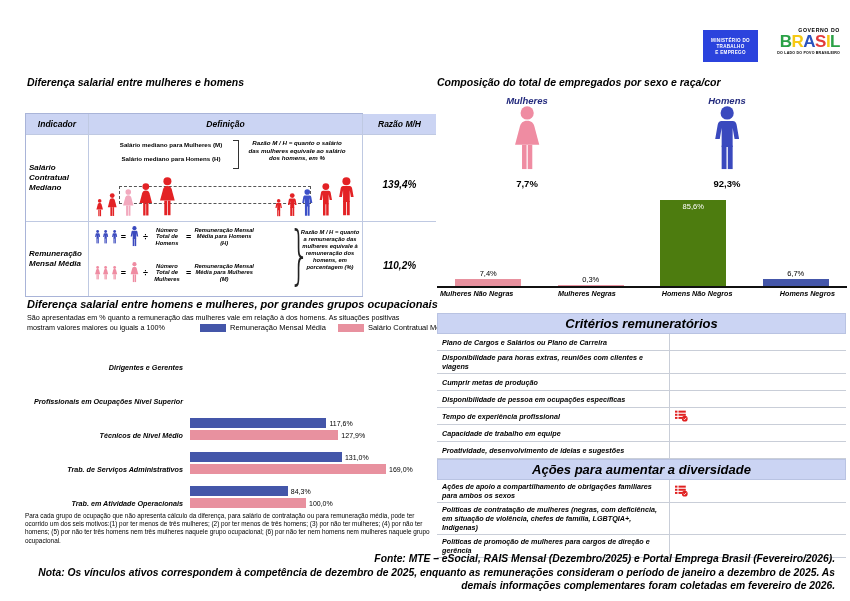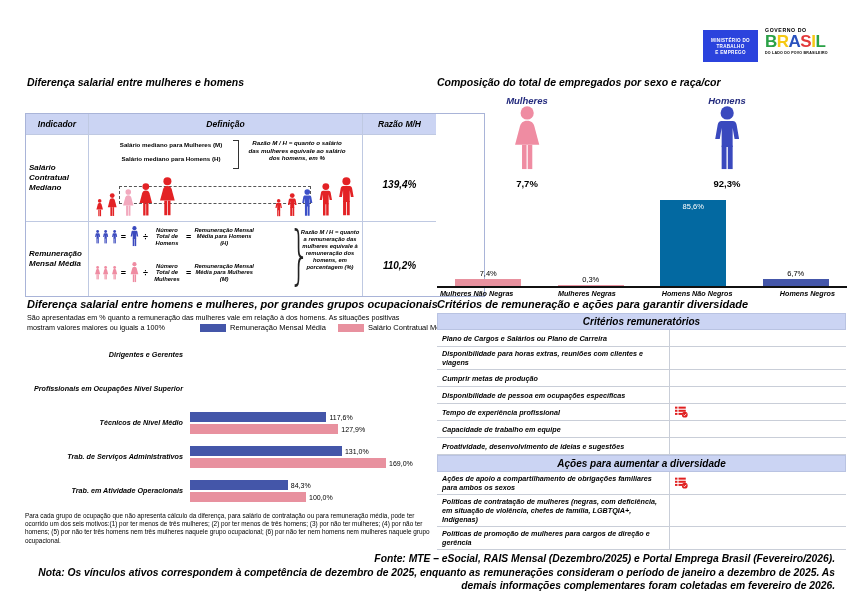--- a/index.html
+++ b/index.html
@@ -5,34 +5,34 @@
   html,body{margin:0;padding:0;background:#e8e8e8;}
   .page{position:relative;width:850px;height:601px;background:#fff;overflow:hidden;
         font-family:"Liberation Sans",sans-serif;color:#000;margin:0 auto;}
 
   
   .title-block{position:absolute;left:30px;top:24px;width:660px;}
   .title-line{font-size:14px;font-weight:bold;font-style:italic;line-height:20px;}
   .mte-logo{position:absolute;left:703px;top:30px;width:55px;height:32px;background:#2B43DD;
             color:#fff;font-size:4.6px;font-weight:bold;text-align:center;
             display:flex;flex-direction:column;justify-content:center;gap:1px;letter-spacing:.3px;}
-  .gov-logo{position:absolute;left:765px;top:27px;width:75px;text-align:left;}
+  .gov-logo{position:absolute;left:765px;top:27px;width:75px;text-align:right;}
   .gov-top{font-size:5.2px;font-weight:bold;letter-spacing:.6px;}
   .gov-name{font-size:17px;font-weight:bold;letter-spacing:-.5px;line-height:18px;}
   .gov-bottom{font-size:3.6px;font-weight:bold;letter-spacing:.2px;}
 
   
   .sec-head{position:absolute;font-size:10.5px;font-weight:bold;font-style:italic;}
 
   
   .bullets{position:absolute;left:40px;top:89px;width:390px;font-size:7.4px;line-height:12px;}
   .bullets div::before{content:"• ";font-weight:bold;}
 
   
-  .ind-table{position:absolute;left:25px;top:113px;width:460px;display:grid;
+  .ind-table{position:absolute;left:25px;top:113px;width:338px;display:grid;
              grid-template-columns:63px 274px 73px;grid-template-rows:21px 87px 74px;
              border:1px solid #A9B4D8;box-sizing:border-box;}
   .ind-table > div{border-right:1px solid #BFC9E2;border-bottom:1px solid #BFC9E2;box-sizing:border-box;}
   .ind-table > div:nth-child(3n){border-right:none;}
   .ind-table > div:nth-child(n+7){border-bottom:none;}
   .th{background:#CBD4F3;font-size:8.5px;font-weight:bold;font-style:italic;
       display:flex;align-items:center;justify-content:center;}
   .ind-cell{font-size:8px;font-weight:bold;font-style:italic;display:flex;align-items:center;padding-left:3px;line-height:10px;}
   .ratio-cell{font-size:10px;font-weight:bold;font-style:italic;display:flex;align-items:center;justify-content:center;margin-top:12px;}
   .def-cell{position:relative;overflow:hidden;}
@@ -57,21 +57,21 @@
              transform:scaleX(.5);color:#222;font-family:"DejaVu Sans",sans-serif;}
   .def-note2{position:absolute;left:210px;top:7px;width:62px;font-size:5.8px;font-weight:bold;
              font-style:italic;text-align:center;line-height:7px;}
 
   
   .occ-sub{position:absolute;left:27px;top:313px;width:402px;font-size:7.2px;line-height:9.5px;}
   .legend{position:absolute;left:200px;top:323px;display:flex;align-items:center;gap:12px;}
   .legend-item{display:flex;align-items:center;gap:4px;font-size:7.5px;}
   .sw{width:26px;height:8px;display:inline-block;}
   .occ-chart{position:absolute;left:25px;top:338px;width:410px;}
-  .occ-row{display:flex;align-items:center;height:34px;}
+  .occ-row{display:flex;align-items:flex-end;height:34px;}
   .occ-label{width:158px;text-align:right;padding-right:7px;font-size:7.2px;font-weight:bold;
              font-style:italic;line-height:8.5px;}
   .occ-bars{flex:1;display:flex;flex-direction:column;justify-content:center;gap:2px;}
   .bar-line{display:flex;align-items:center;}
   .hbar{height:10px;}
   .bar-val{font-size:7px;margin-left:3px;}
   .occ-foot{position:absolute;left:25px;top:512px;width:406px;font-size:6.4px;line-height:8.2px;}
 
   
   .pict-block{position:absolute;top:95px;width:80px;text-align:center;}
@@ -82,21 +82,21 @@
              border-bottom:2px solid #111;display:flex;align-items:flex-end;}
   .comp-slot{flex:1;display:flex;flex-direction:column;align-items:center;justify-content:flex-end;}
   .comp-val{font-size:7.5px;margin-bottom:1px;}
   .comp-bar{width:66px;position:relative;}
   .comp-val-in{position:absolute;top:2px;left:0;right:0;text-align:center;color:#fff;font-size:7.5px;}
   .comp-cats{position:absolute;left:437px;top:289px;width:410px;display:flex;gap:31px;}
   .comp-cat{flex:1;text-align:center;font-size:7.2px;font-weight:bold;font-style:italic;}
 
   
   .crit-table{position:absolute;left:437px;top:313px;width:409px;box-sizing:border-box;}
-  .crit-head{background:#CBD4F3;border:1px solid #B9C3E2;text-align:center;font-size:10px;
+  .crit-head{background:#CBD4F3;border:1px solid #B9C3E2;text-align:center;font-size:13px;
              font-weight:bold;font-style:italic;padding:2px 0;}
   .crit-row{display:flex;border-bottom:1px solid #C9CED8;min-height:16px;}
   .crit-left{width:232px;padding:2px 4px 2px 5px;font-size:7.2px;font-weight:bold;font-style:italic;
              line-height:9px;box-sizing:border-box;display:flex;align-items:center;}
   .crit-right{flex:1;border-left:1px solid #C9CED8;display:flex;align-items:center;padding-left:5px;}
 
   
   .footer{position:absolute;left:15px;top:552px;width:820px;text-align:right;
           font-size:10.3px;font-weight:bold;font-style:italic;line-height:13.5px;}
 </style>
@@ -323,37 +323,36 @@
   <div class="comp-plot">
       <div class="comp-slot">
         <div class="comp-val">7,4%</div>
         <div class="comp-bar" style="height: 7.4px; background: rgb(232, 145, 159);"></div>
       </div>
       <div class="comp-slot">
         <div class="comp-val">0,3%</div>
         <div class="comp-bar" style="height: 1px; background: rgb(232, 145, 159);"></div>
       </div>
       <div class="comp-slot">
-        <div class="comp-bar" style="height: 85.6px; background: #0369a1;">
+        <div class="comp-bar" style="height: 85.6px; background: #4d7c0f;">
           <div class="comp-val-in">85,6%</div>
         </div>
       </div>
       <div class="comp-slot">
         <div class="comp-val">6,7%</div>
         <div class="comp-bar" style="height: 6.7px; background: rgb(68, 86, 169);"></div>
       </div>
     </div>
   <div class="comp-cats">
       <div class="comp-cat">Mulheres Não Negras</div>
       <div class="comp-cat">Mulheres Negras</div>
       <div class="comp-cat">Homens Não Negros</div>
       <div class="comp-cat">Homens Negros</div>
     </div>
 
-  <div class="sec-head" style="left:437px;top:298px;font-size:11px;">Critérios de remuneração e ações para garantir diversidade</div>
   <div class="crit-table">
       <div class="crit-head">Critérios remuneratórios</div>
       <div class="crit-row">
         <div class="crit-left">Plano de Cargos e Salários ou Plano de Carreira</div>
         <div class="crit-right"></div>
       </div>
       <div class="crit-row">
         <div class="crit-left">Disponibilidade para horas extras, reuniões com clientes e viagens</div>
         <div class="crit-right"></div>
       </div>

